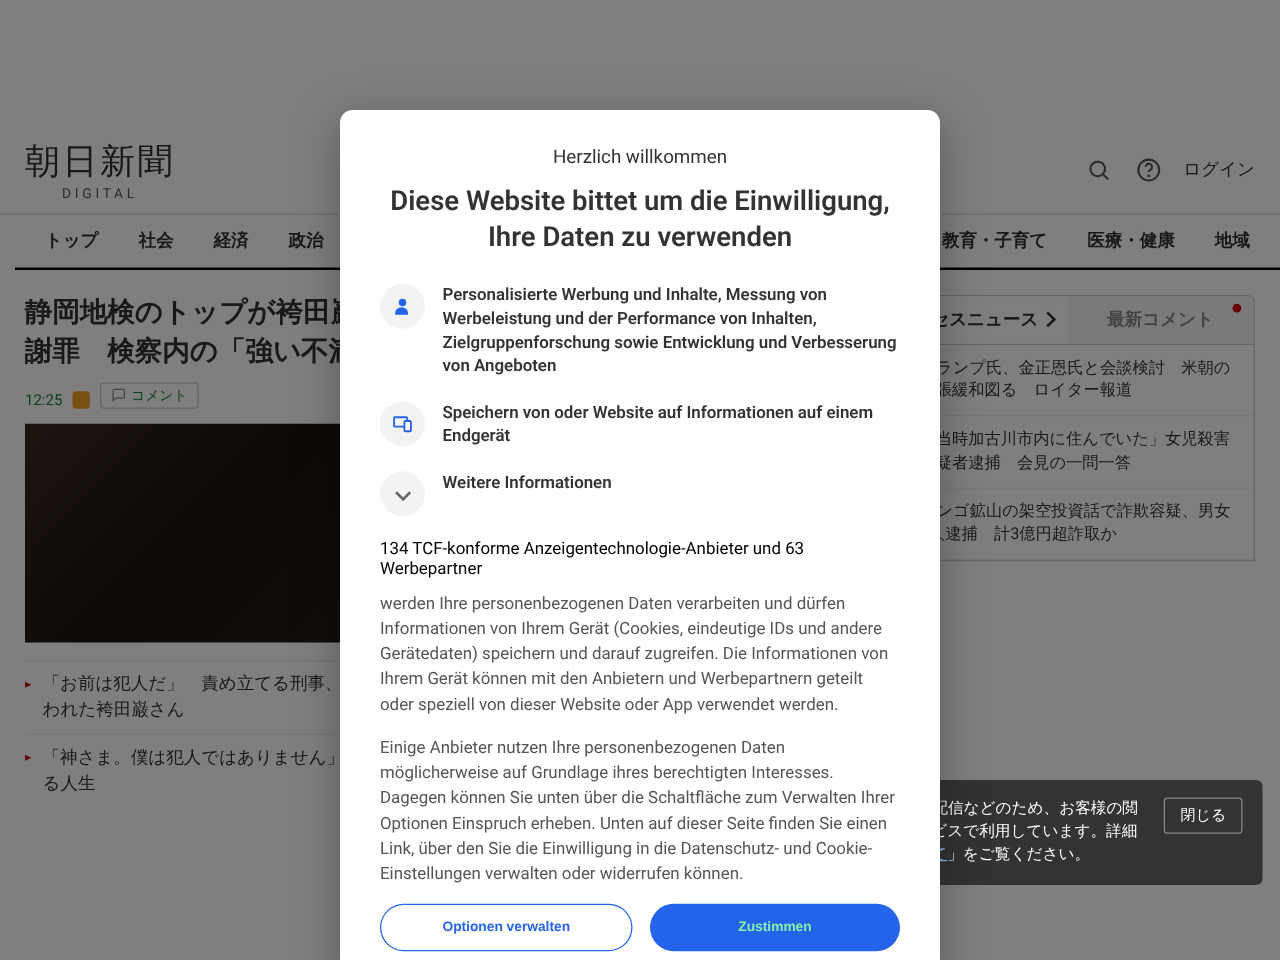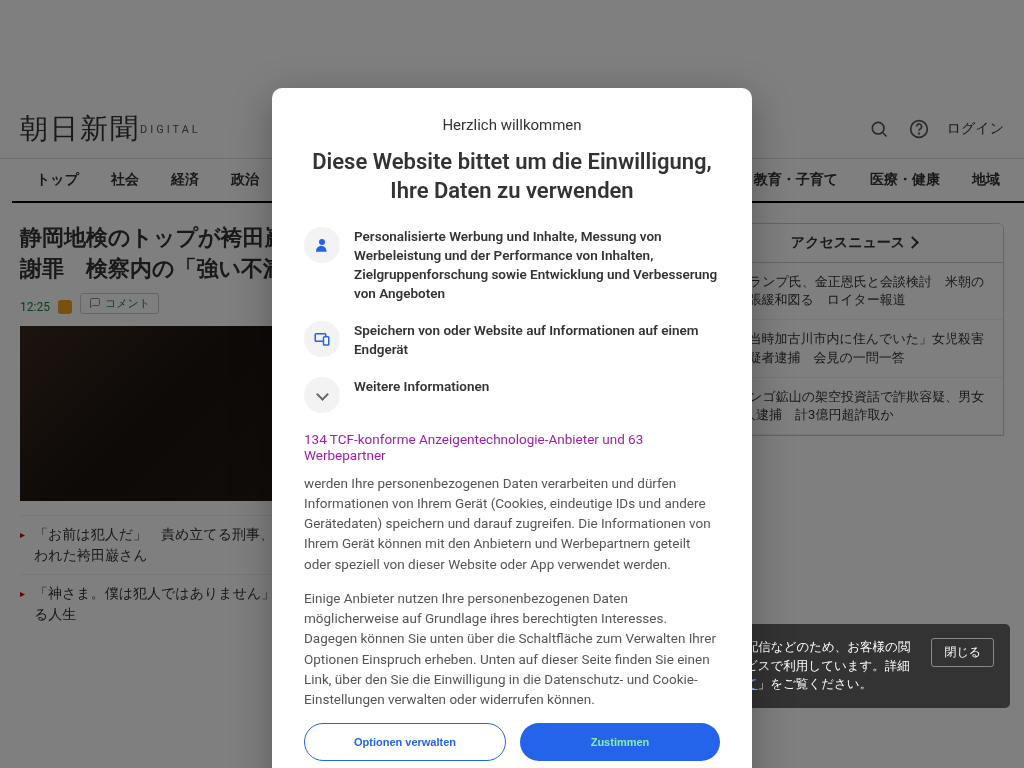--- a/index.html
+++ b/index.html
@@ -3,21 +3,21 @@
   <meta charset="utf-8">
   <style>
     * { margin: 0; padding: 0; box-sizing: border-box; }
     body { font-family: -apple-system, BlinkMacSystemFont, "Segoe UI", Roboto, sans-serif; background: #fff; color: #333; overflow: hidden; width: 1024px; height: 768px; position: relative; }
     
     .page-dim { position: absolute; inset: 0; background: rgba(0,0,0,0.5); z-index: 50; }
     
     .top-ad { height: 100px; background: #fff; }
     
     .header { display: flex; align-items: center; padding: 10px 20px; border-bottom: 1px solid #ddd; gap: 16px; }
-    .logo { display: flex; flex-direction: row; align-items: center; }
+    .logo { display: flex; flex-direction: column; align-items: center; }
     .logo-jp { font-size: 28px; font-weight: 500; font-family: serif; letter-spacing: 2px; }
     .logo-en { font-size: 11px; letter-spacing: 3px; color: #555; }
     .spacer { flex: 1; }
     .icon-btn { width: 24px; height: 24px; display: flex; align-items: center; justify-content: center; color: #555; cursor: pointer; }
     .cta-btn { border: 2px solid #c00; color: #c00; background: #fff; padding: 6px 16px; border-radius: 4px; font-size: 14px; font-weight: 600; cursor: pointer; }
     .login-link { color: #333; font-size: 14px; cursor: pointer; }
     
     .nav { display: flex; padding: 0 20px; border-bottom: 2px solid #000; gap: 24px; margin-left: 12px; }
     .nav-item { padding: 12px 4px; font-size: 14px; font-weight: 600; cursor: pointer; }
     
@@ -49,21 +49,21 @@
     .rank-item { display: flex; gap: 10px; padding: 10px 12px; border-bottom: 1px solid #eee; font-size: 13px; line-height: 1.4; }
     .rank-num { font-weight: 700; color: #333; width: 14px; }
     
     .modal { position: absolute; top: 88px; left: 50%; transform: translateX(-50%); width: 480px; background: #fff; border-radius: 10px; padding: 28px 0 32px; z-index: 100; box-shadow: 0 10px 40px rgba(0,0,0,0.3); }
     .modal-inner { padding: 0 32px; }
     .modal-greet { text-align: center; font-size: 15px; color: #333; margin-bottom: 14px; }
     .modal-title { text-align: center; font-size: 22px; font-weight: 600; line-height: 1.3; margin-bottom: 22px; }
     .consent-row { display: flex; gap: 14px; margin-bottom: 18px; align-items: flex-start; }
     .consent-icon { width: 36px; height: 36px; border-radius: 50%; background: #f3f3f3; display: flex; align-items: center; justify-content: center; color: #2563eb; flex-shrink: 0; }
     .consent-text { font-size: 13.5px; font-weight: 600; line-height: 1.4; }
-    .vendor-link { color: #a21caf; font-size: 13.5px; margin-bottom: 10px; cursor: pointer; }
+    .vendor-link { color: #000000; font-size: 13.5px; margin-bottom: 10px; cursor: pointer; }
     .modal-body { font-size: 13.5px; color: #555; line-height: 1.5; margin-bottom: 14px; }
     .modal-actions { display: flex; gap: 14px; padding: 0 32px; }
     .pill-btn { flex: 1; border-radius: 24px; padding: 12px 10px; font-size: 11px; font-weight: 600; border: none; cursor: pointer; }
     .pill-outline { background: #fff; border: 1px solid #2563eb; color: #2563eb; }
     .pill-solid { background: #2563eb; color: #86efac; }
     
     .toast { position: absolute; right: 14px; bottom: 60px; width: 470px; background: #333; color: #fff; padding: 14px 16px; border-radius: 5px; font-size: 12.5px; line-height: 1.5; display: flex; gap: 14px; align-items: flex-start; z-index: 70; }
     .toast a { color: #8ab4f8; text-decoration: underline; }
     .toast-close { border: 1px solid #888; background: transparent; color: #fff; padding: 5px 12px; border-radius: 3px; font-size: 12px; cursor: pointer; flex-shrink: 0; }
     
@@ -134,20 +134,23 @@
         <div class="side-meta"><span>13:34</span> <span class="lock"></span></div>
         <div class="side-art-title">なぜ若者は斎藤氏、国民民主、石丸氏に投票したのか　その</div>
       </div>
       <div class="side-thumb" style="background:linear-gradient(135deg,#d4a080,#b06040)"></div>
     </div>
   </div>
 
   <div class="side">
     <div class="rank-tabs">
       <div class="rank-tab active chevron">アクセスニュース</div>
+      <div class="rank-tab inactive">
+        <span>最新コメント</span><span class="rank-dot"></span>
+      </div>
     </div>
     <div class="rank-list">
       <div class="rank-item">
           <span class="rank-num">1</span>
           <span>トランプ氏、金正恩氏と会談検討　米朝の緊張緩和図る　ロイター報道</span>
         </div>
       <div class="rank-item">
           <span class="rank-num">2</span>
           <span>「当時加古川市内に住んでいた」女児殺害 容疑者逮捕　会見の一問一答</span>
         </div>

